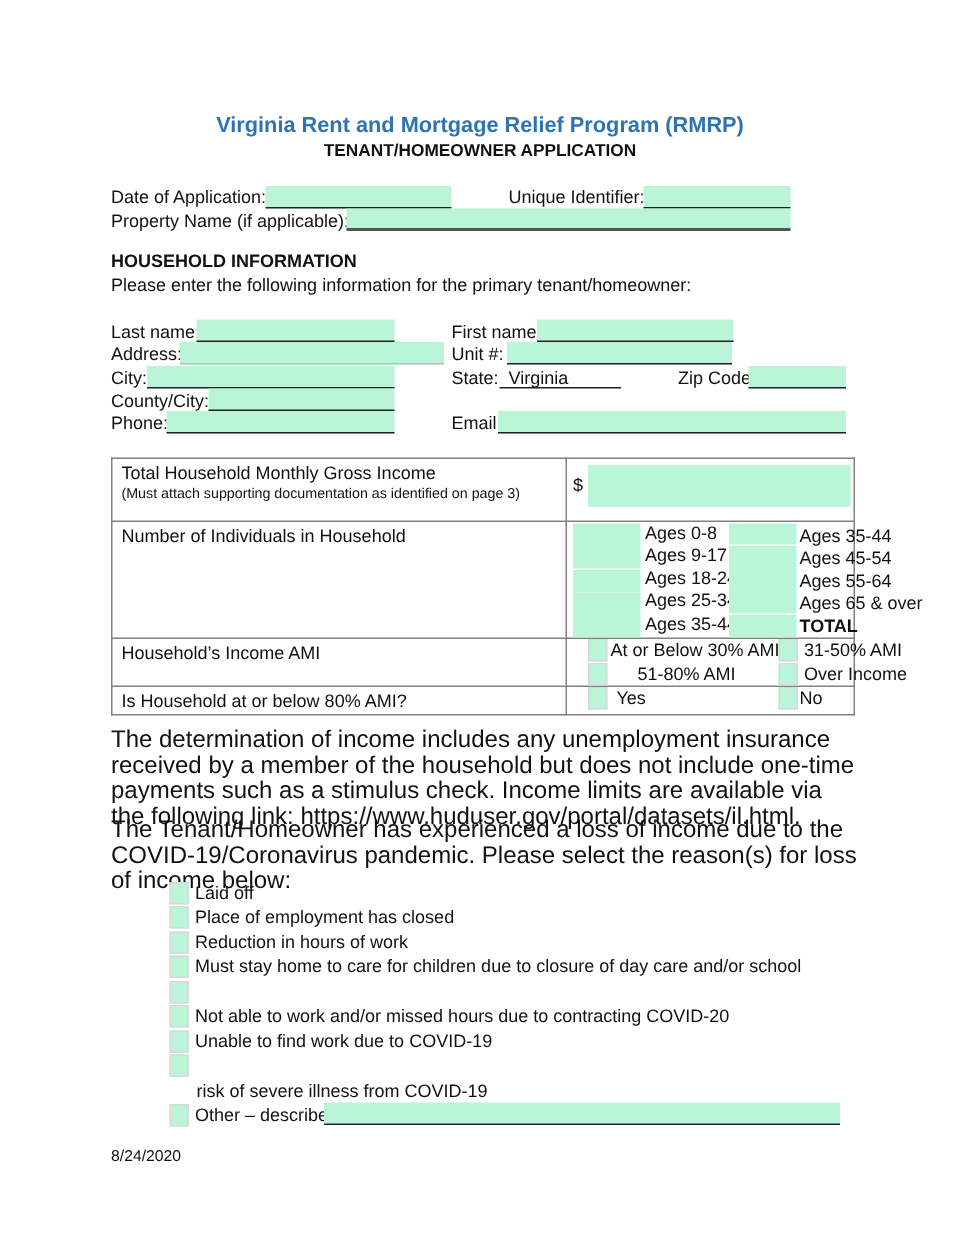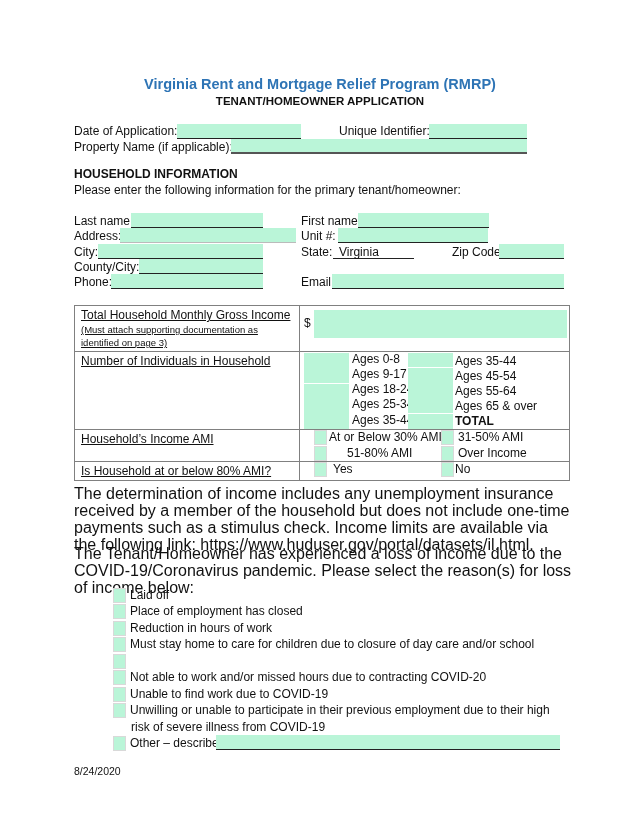--- a/index.html
+++ b/index.html
@@ -8,21 +8,21 @@
   .abs { position: absolute; }
   .title { left: 0; width: 640px; text-align: center; top: 76px; font-size: 14.5px; font-weight: bold; color: #2e74b5; }
   .subtitle { left: 0; width: 640px; text-align: center; top: 95px; font-size: 11.5px; font-weight: bold; color: #111; }
   .lbl { font-size: 12px; line-height: 15px; white-space: nowrap; }
   .fld { position: absolute; height: 15px; background: #baf5d8; border-bottom: 1px solid #222; }
   .fld.gray { border-bottom: 1px solid #bbb; }
   .line { position: absolute; height: 15px; border-bottom: 1px solid #222; }
   .bold { font-weight: bold; }
   table.hh { position: absolute; left: 74px; top: 305px; width: 496px; border-collapse: collapse; font-size: 12px; }
   table.hh td { border: 1px solid #808080; vertical-align: top; padding: 0; }
-  .c1 { width: 225px; padding: 2px 6px !important; text-decoration: underline; }
+  .c1 { width: 303px; padding: 2px 6px !important; }
   .small { font-size: 9.5px; line-height: 13px; }
   .mint { background: #baf5d8; }
   .cb { display: inline-block; width: 13px; height: 15px; background: #baf5d8; border: 1px solid #d9d9d9; vertical-align: middle; }
   .agegrid { position: relative; height: 77px; }
   .agegrid .cell { position: absolute; height: 15px; }
   .agegrid .txt { position: absolute; font-size: 12px; line-height: 15px; white-space: nowrap; }
   .para { left: 74px; width: 500px; font-size: 16px; line-height: 17px; }
   .reason { position: absolute; left: 113px; font-size: 12px; line-height: 16px; white-space: nowrap; }
   .reason .cb { margin-right: 4px; }
   .footer { left: 74px; top: 765px; font-size: 10.5px; }
@@ -144,18 +144,18 @@
 <div class="abs para" style="top:485px;">The determination of income includes any unemployment insurance received by a member of the household but does not include one-time payments such as a stimulus check. Income limits are available via the following link: https://www.huduser.gov/portal/datasets/il.html.</div>
 <div class="abs para" style="top:545px;">The Tenant/Homeowner has experienced a loss of income due to the COVID-19/Coronavirus pandemic. Please select the reason(s) for loss of income below:</div>
 
 <div class="reason" style="top:587px;"><span class="cb"></span><span>Laid off</span></div>
 <div class="reason" style="top:603px;"><span class="cb"></span><span>Place of employment has closed</span></div>
 <div class="reason" style="top:620px;"><span class="cb"></span><span>Reduction in hours of work</span></div>
 <div class="reason" style="top:636px;"><span class="cb"></span><span>Must stay home to care for children due to closure of day care and/or school</span></div>
 <div class="reason" style="top:653px;"><span class="cb"></span></div>
 <div class="reason" style="top:669px;"><span class="cb"></span><span>Not able to work and/or missed hours due to contracting COVID-20</span></div>
 <div class="reason" style="top:686px;"><span class="cb"></span><span>Unable to find work due to COVID-19</span></div>
-<div class="reason" style="top:702px;"><span class="cb"></span><span>Unwilling or unable to participate in their previous employment due to their high</span></div>
+<div class="reason" style="top:702px;"><span class="cb"></span></div>
 <div class="reason" style="top:719px; left:131px;"><span>risk of severe illness from COVID-19</span></div>
 <div class="reason" style="top:735px;"><span class="cb"></span><span>Other – describe</span></div>
 <div class="fld" style="left:216px; top:735px; width:344px;"></div>
 
 <div class="abs footer">8/24/2020</div>
 
 </body></html>

